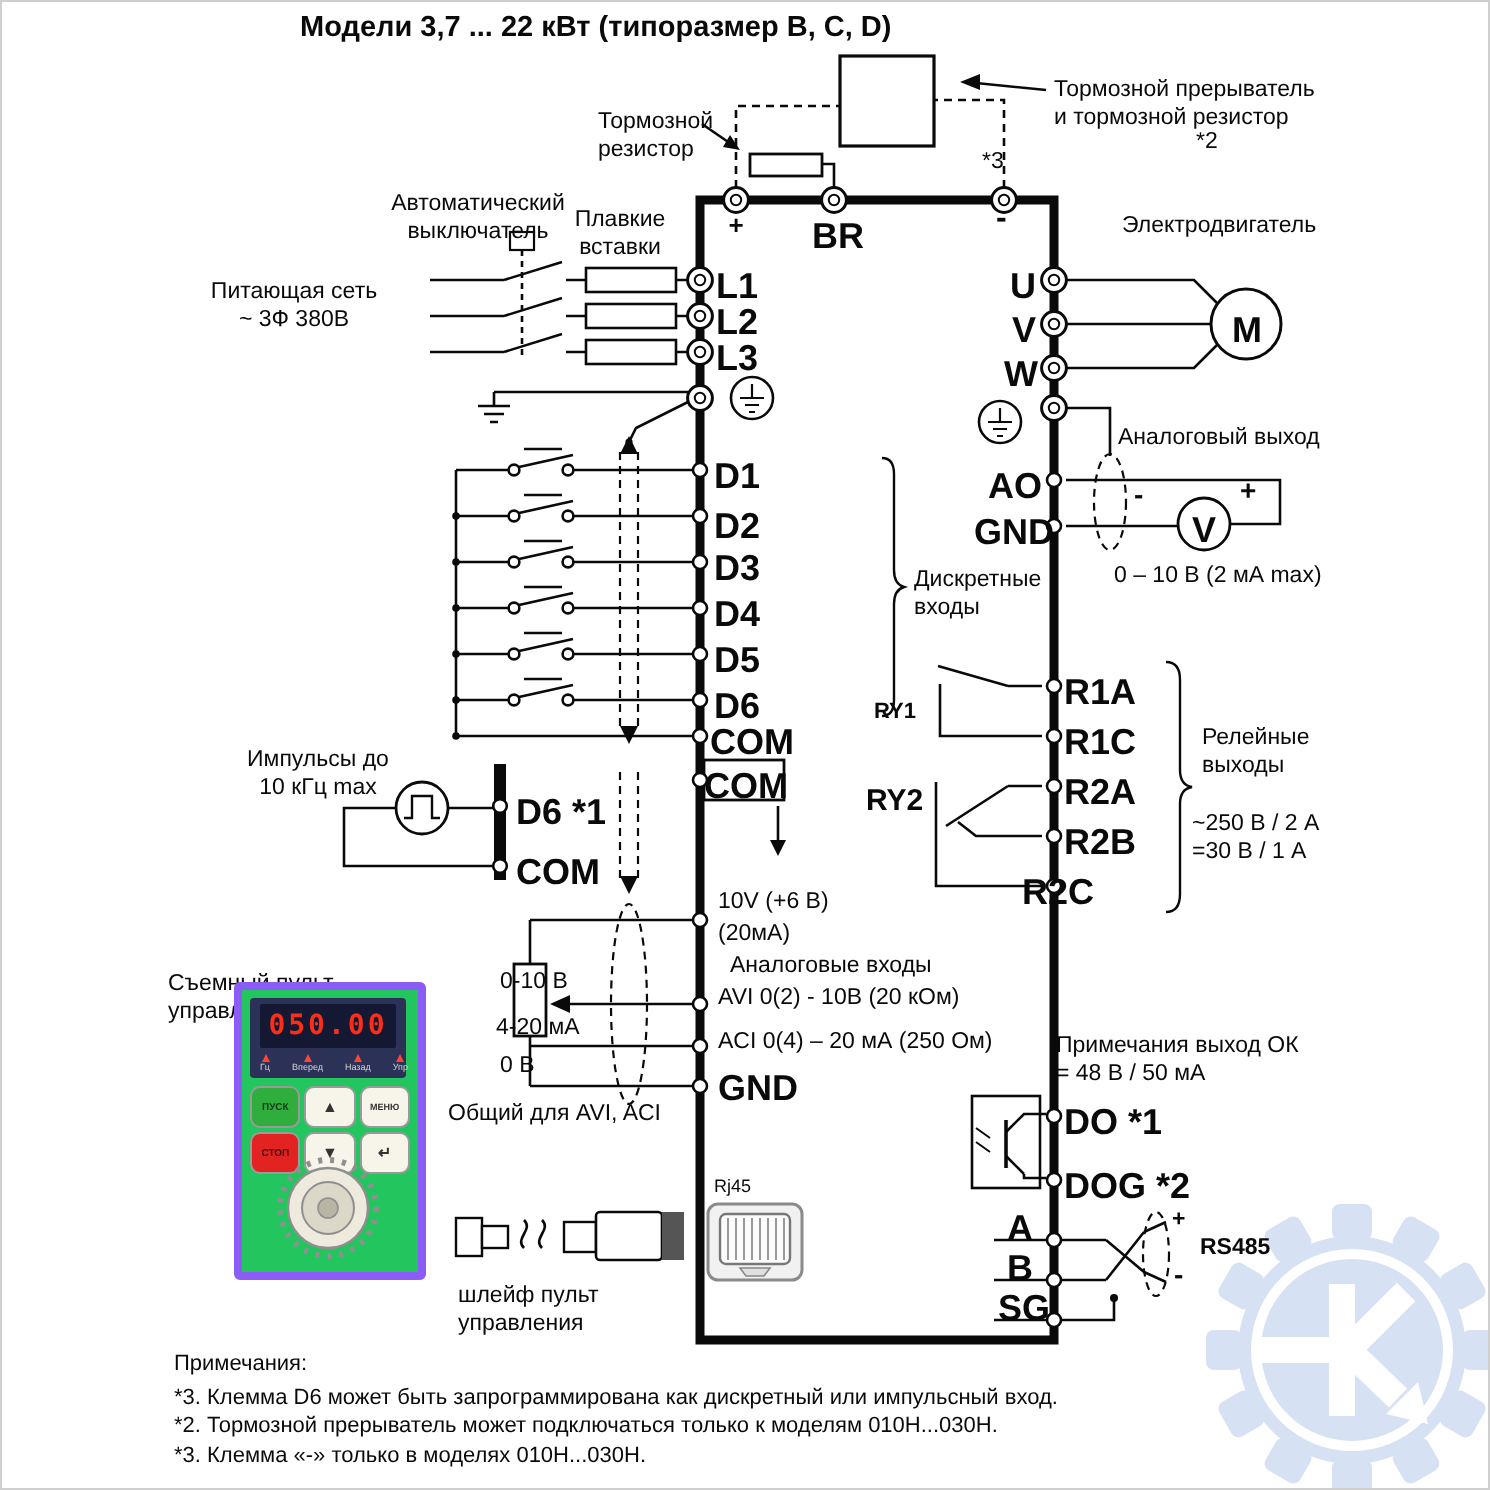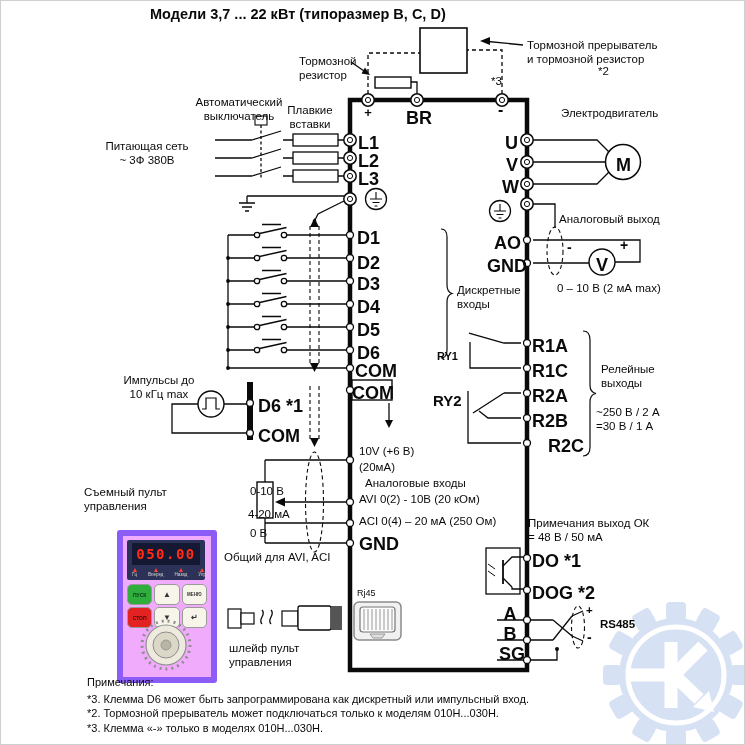--- a/index.html
+++ b/index.html
@@ -6,22 +6,22 @@
   body{width:745px;height:745px;position:relative;background:#fff;overflow:hidden;
        font-family:"Liberation Sans",sans-serif;color:#0a0a0a}
   #frame{position:absolute;inset:0;border:1px solid #cfcfcf;pointer-events:none}
   .lbl{position:absolute;font-size:11.5px;line-height:1.22;white-space:pre-line}
   .t{font-size:18px;font-weight:bold}
   .b{font-weight:bold}
   .c{text-align:center}
   .r{text-align:right}
   svg.abs{position:absolute;left:0;top:0}
   
-  .keypad{position:absolute;left:117px;top:530px;width:88px;height:141px;background:#f0abfc;
-          border:6px solid #8b5cf6;border-radius:3px}
+  .keypad{position:absolute;left:117px;top:491px;width:88px;height:141px;background:#22c55e;
+          border:4px solid #8b5cf6;border-radius:3px}
   .kp-screen{position:absolute;left:4px;top:4px;width:78px;height:40px;background:#2c3157;border-radius:2px}
   .kp-display{position:absolute;left:5px;top:3px;width:68px;height:22px;background:#151832;
               color:#ff2d16;font-family:"DejaVu Sans Mono",monospace;font-weight:bold;font-size:14px;
               line-height:22px;text-align:center;letter-spacing:1.5px;border-radius:1px}
   .kp-inds{position:absolute;left:2px;top:28px;width:74px;display:flex;justify-content:space-between;padding:0 3px}
   .kp-ind{display:flex;flex-direction:column;align-items:center}
   .kp-ind i{width:0;height:0;border-left:2.5px solid transparent;border-right:2.5px solid transparent;
             border-bottom:4px solid #ff4433}
   .kp-ind span{font-size:4.5px;color:#d5d5d5;line-height:5px}
   .kp-btns{position:absolute;left:4px;top:48px;width:80px;display:grid;grid-template-columns:repeat(3,1fr);gap:2px}
@@ -283,21 +283,21 @@
 10 кГц max</div>
 <div class="lbl t" style="left:258px;top:396px">D6  *1</div>
 <div class="lbl t" style="left:258px;top:426px">COM</div>
 <div class="lbl t c" style="left:352px;top:383px;width:40px">COM</div>
 <div class="lbl b" style="left:437px;top:350px;font-size:11px">RY1</div>
 <div class="lbl b" style="left:433px;top:392px;font-size:15px">RY2</div>
 <div class="lbl t" style="left:532px;top:336px">R1A</div>
 <div class="lbl t" style="left:532px;top:361px">R1C</div>
 <div class="lbl t" style="left:532px;top:386px">R2A</div>
 <div class="lbl t" style="left:532px;top:411px">R2B</div>
-<div class="lbl t" style="left:548px;top:436px">R2C</div>
+<div class="lbl t" style="left:511px;top:436px">R2C</div>
 <div class="lbl" style="left:601px;top:362px">Релейные
 выходы</div>
 <div class="lbl" style="left:596px;top:405px">~250 В / 2 А
 =30 В / 1 А</div>
 <div class="lbl" style="left:359px;top:444px">10V  (+6 В)</div>
 <div class="lbl" style="left:359px;top:460px">(20мА)</div>
 <div class="lbl" style="left:365px;top:476px">Аналоговые входы</div>
 <div class="lbl" style="left:359px;top:492px">AVI  0(2) - 10В (20 кОм)</div>
 <div class="lbl" style="left:359px;top:514px">ACI  0(4) – 20 мА (250 Ом)</div>
 <div class="lbl t" style="left:359px;top:534px">GND</div>

